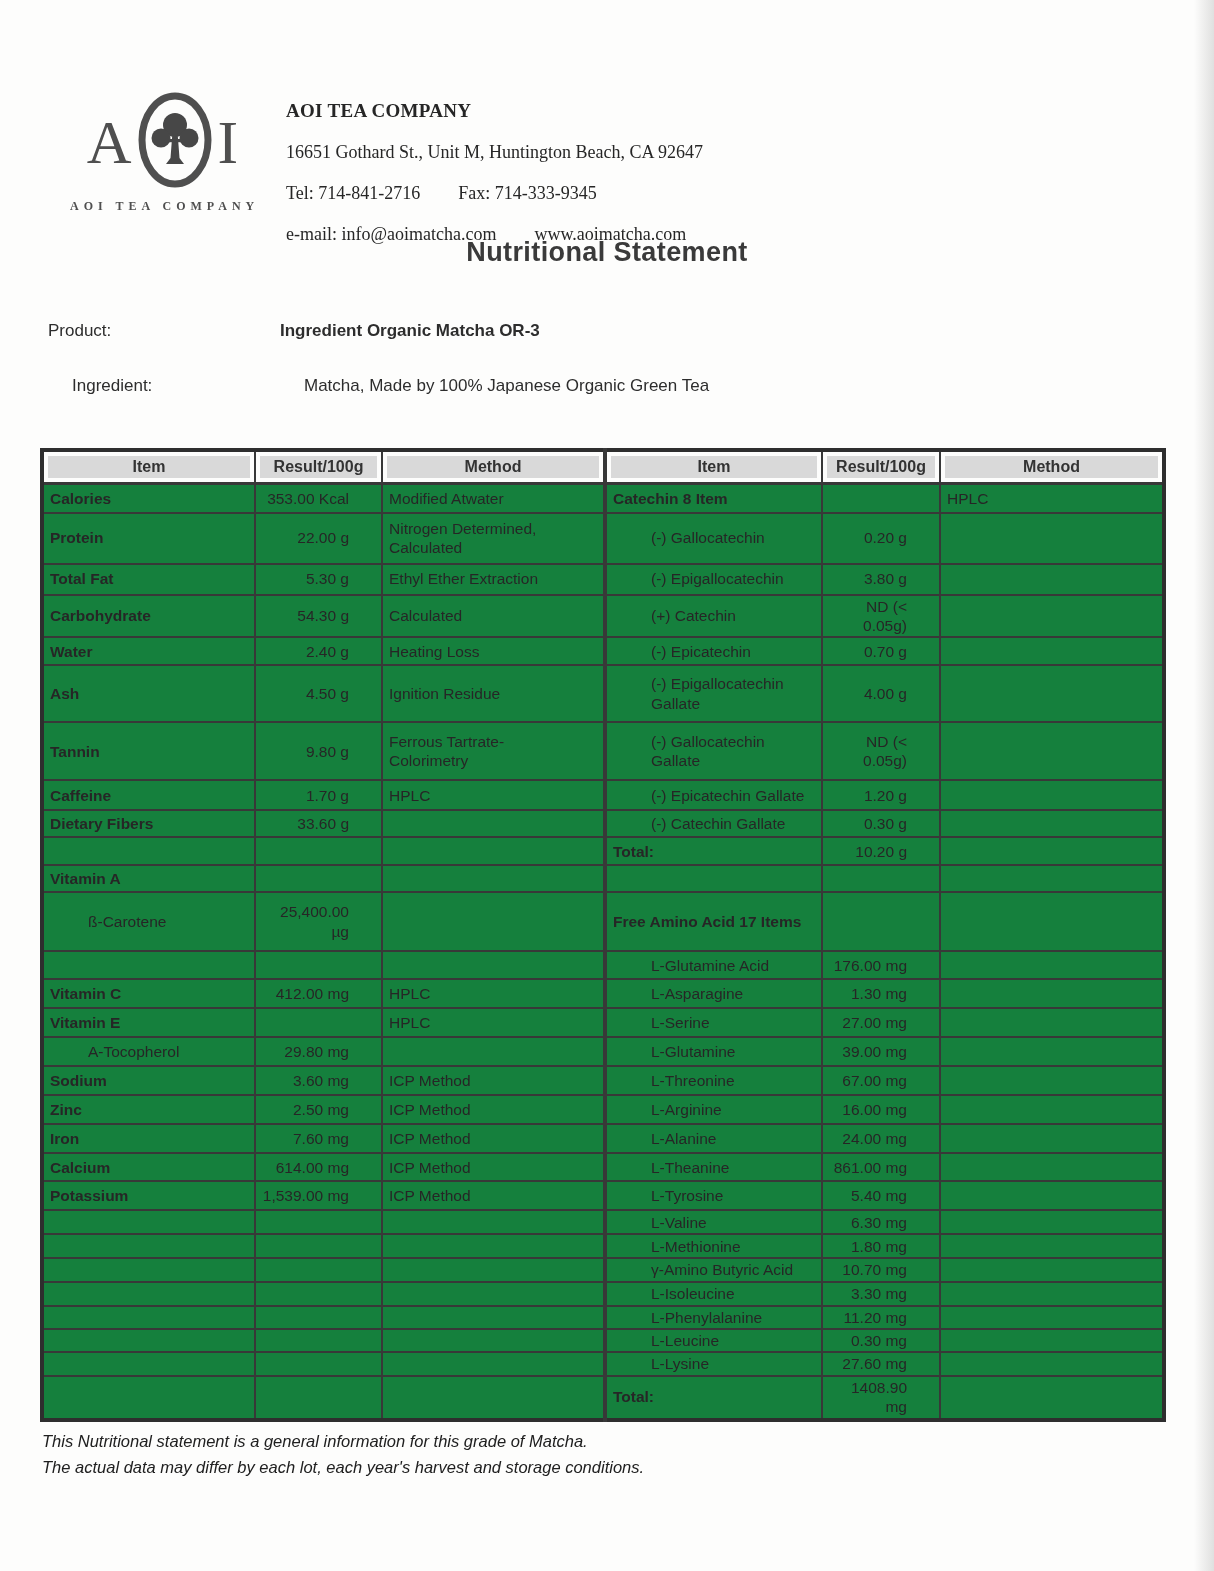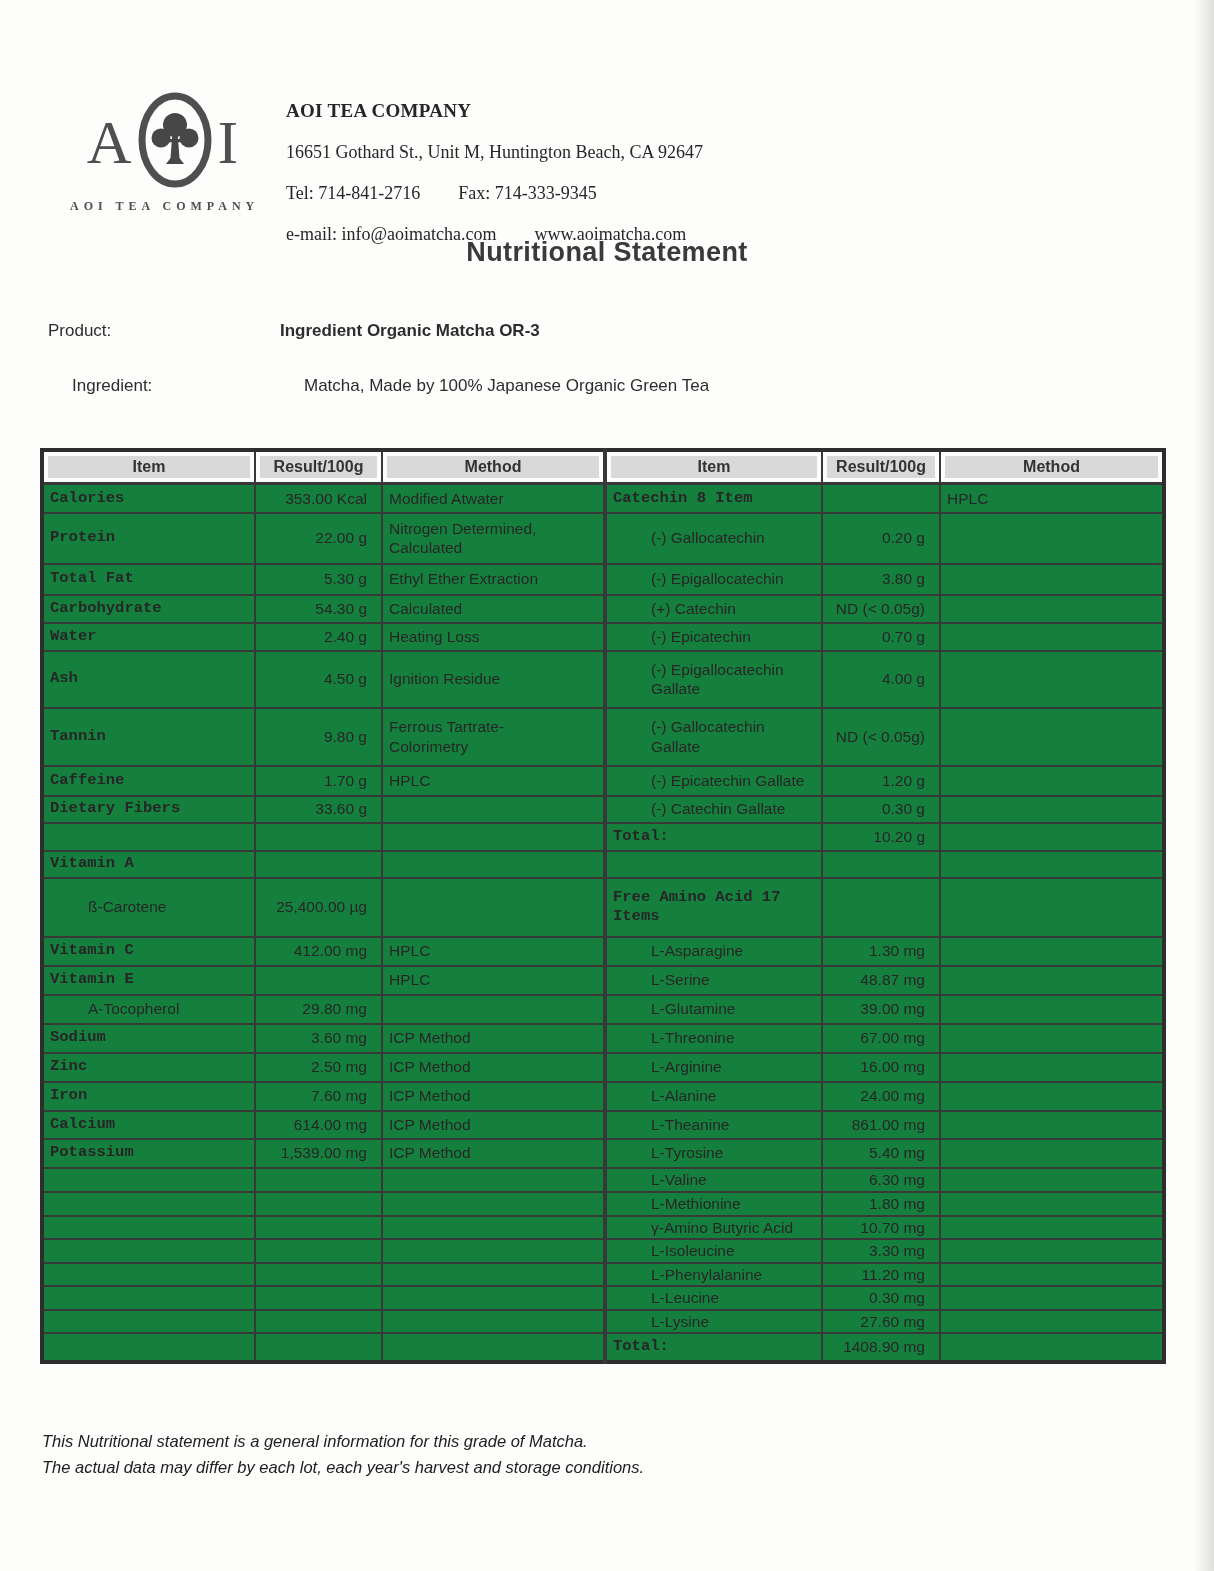--- a/index.html
+++ b/index.html
@@ -50,22 +50,22 @@
     padding:1px 6px;vertical-align:middle;
     white-space:pre-line;overflow:hidden;color:#262626;
   }
   .nutrition th:nth-child(3),.nutrition td:nth-child(3){border-right-width:4px;}
   .nutrition th{
     height:28px;background:#d9d9d9;
     box-shadow:inset 0 0 0 4px #fdfdfc;
     font-size:16px;font-weight:bold;text-align:center;color:#333;
     border-bottom-width:3px;
   }
-  .nutrition td.c-result{text-align:right;padding-right:14px;}
-  .nutrition td.bold{font-weight:bold;font-family:Liberation Mono, monospace;}
+  .nutrition td.c-result{text-align:right;padding-right:32px;}
+  .nutrition td.bold{font-weight:bold;}
   .nutrition td.indent{padding-left:44px;}
   
   .footer{position:absolute;left:42px;top:1432px;font-size:16.5px;color:#202020;font-style:italic;}
   .footer div{margin-bottom:7px;}
 </style>
 </head>
 <body>
 
 <div class="scan-edge"></div>
 
@@ -222,34 +222,42 @@
         <td class="c-method"></td>
       </tr>
       <tr style="height: 59px;">
         <td class="c-item indent">ß-Carotene</td>
         <td class="c-result">25,400.00 µg</td>
         <td class="c-method"></td>
         <td class="c-item bold">Free Amino Acid 17 Items</td>
         <td class="c-result"></td>
         <td class="c-method"></td>
       </tr>
+      <tr style="height: 28px;">
+        <td class="c-item"></td>
+        <td class="c-result"></td>
+        <td class="c-method"></td>
+        <td class="c-item indent">L-Glutamine Acid</td>
+        <td class="c-result">176.00 mg</td>
+        <td class="c-method"></td>
+      </tr>
       <tr style="height: 29px;">
         <td class="c-item bold">Vitamin C</td>
         <td class="c-result">412.00 mg</td>
         <td class="c-method">HPLC</td>
         <td class="c-item indent">L-Asparagine</td>
         <td class="c-result">1.30 mg</td>
         <td class="c-method"></td>
       </tr>
       <tr style="height: 29px;">
         <td class="c-item bold">Vitamin E</td>
         <td class="c-result"></td>
         <td class="c-method">HPLC</td>
         <td class="c-item indent">L-Serine</td>
-        <td class="c-result">48.87 mg</td>
+        <td class="c-result">27.00 mg</td>
         <td class="c-method"></td>
       </tr>
       <tr style="height: 29px;">
         <td class="c-item indent">A-Tocopherol</td>
         <td class="c-result">29.80 mg</td>
         <td class="c-method"></td>
         <td class="c-item indent">L-Glutamine</td>
         <td class="c-result">39.00 mg</td>
         <td class="c-method"></td>
       </tr>

